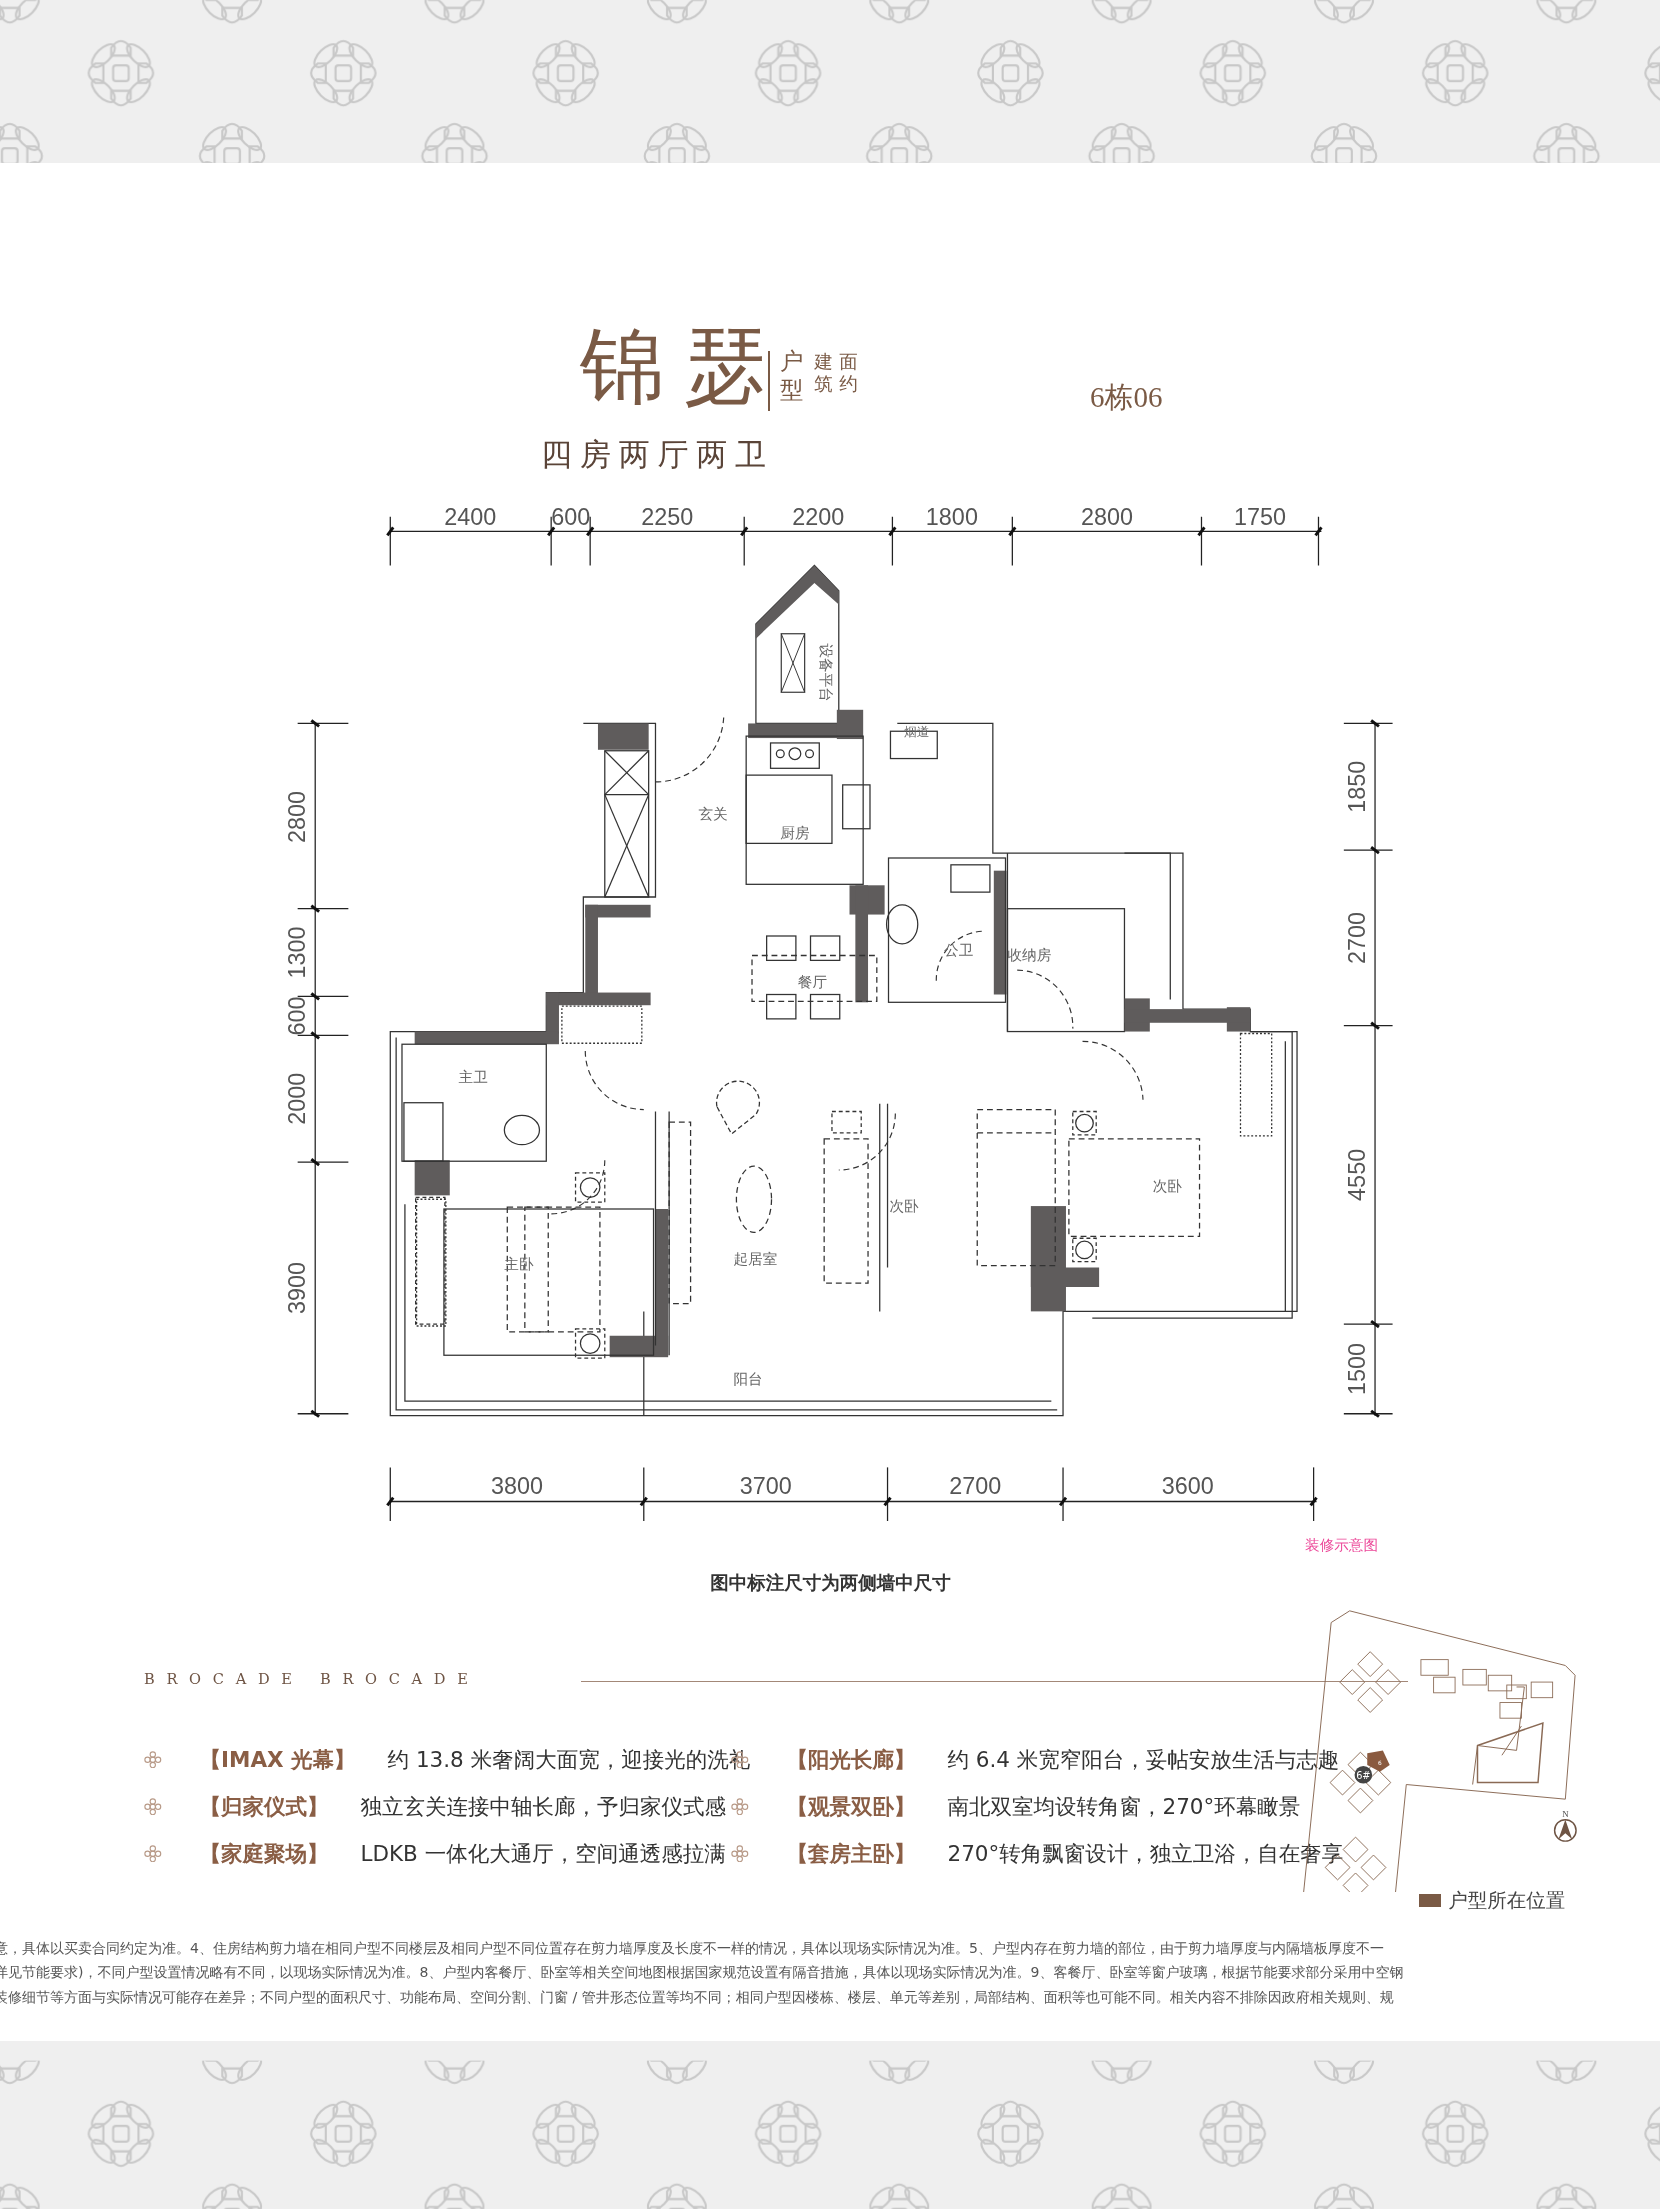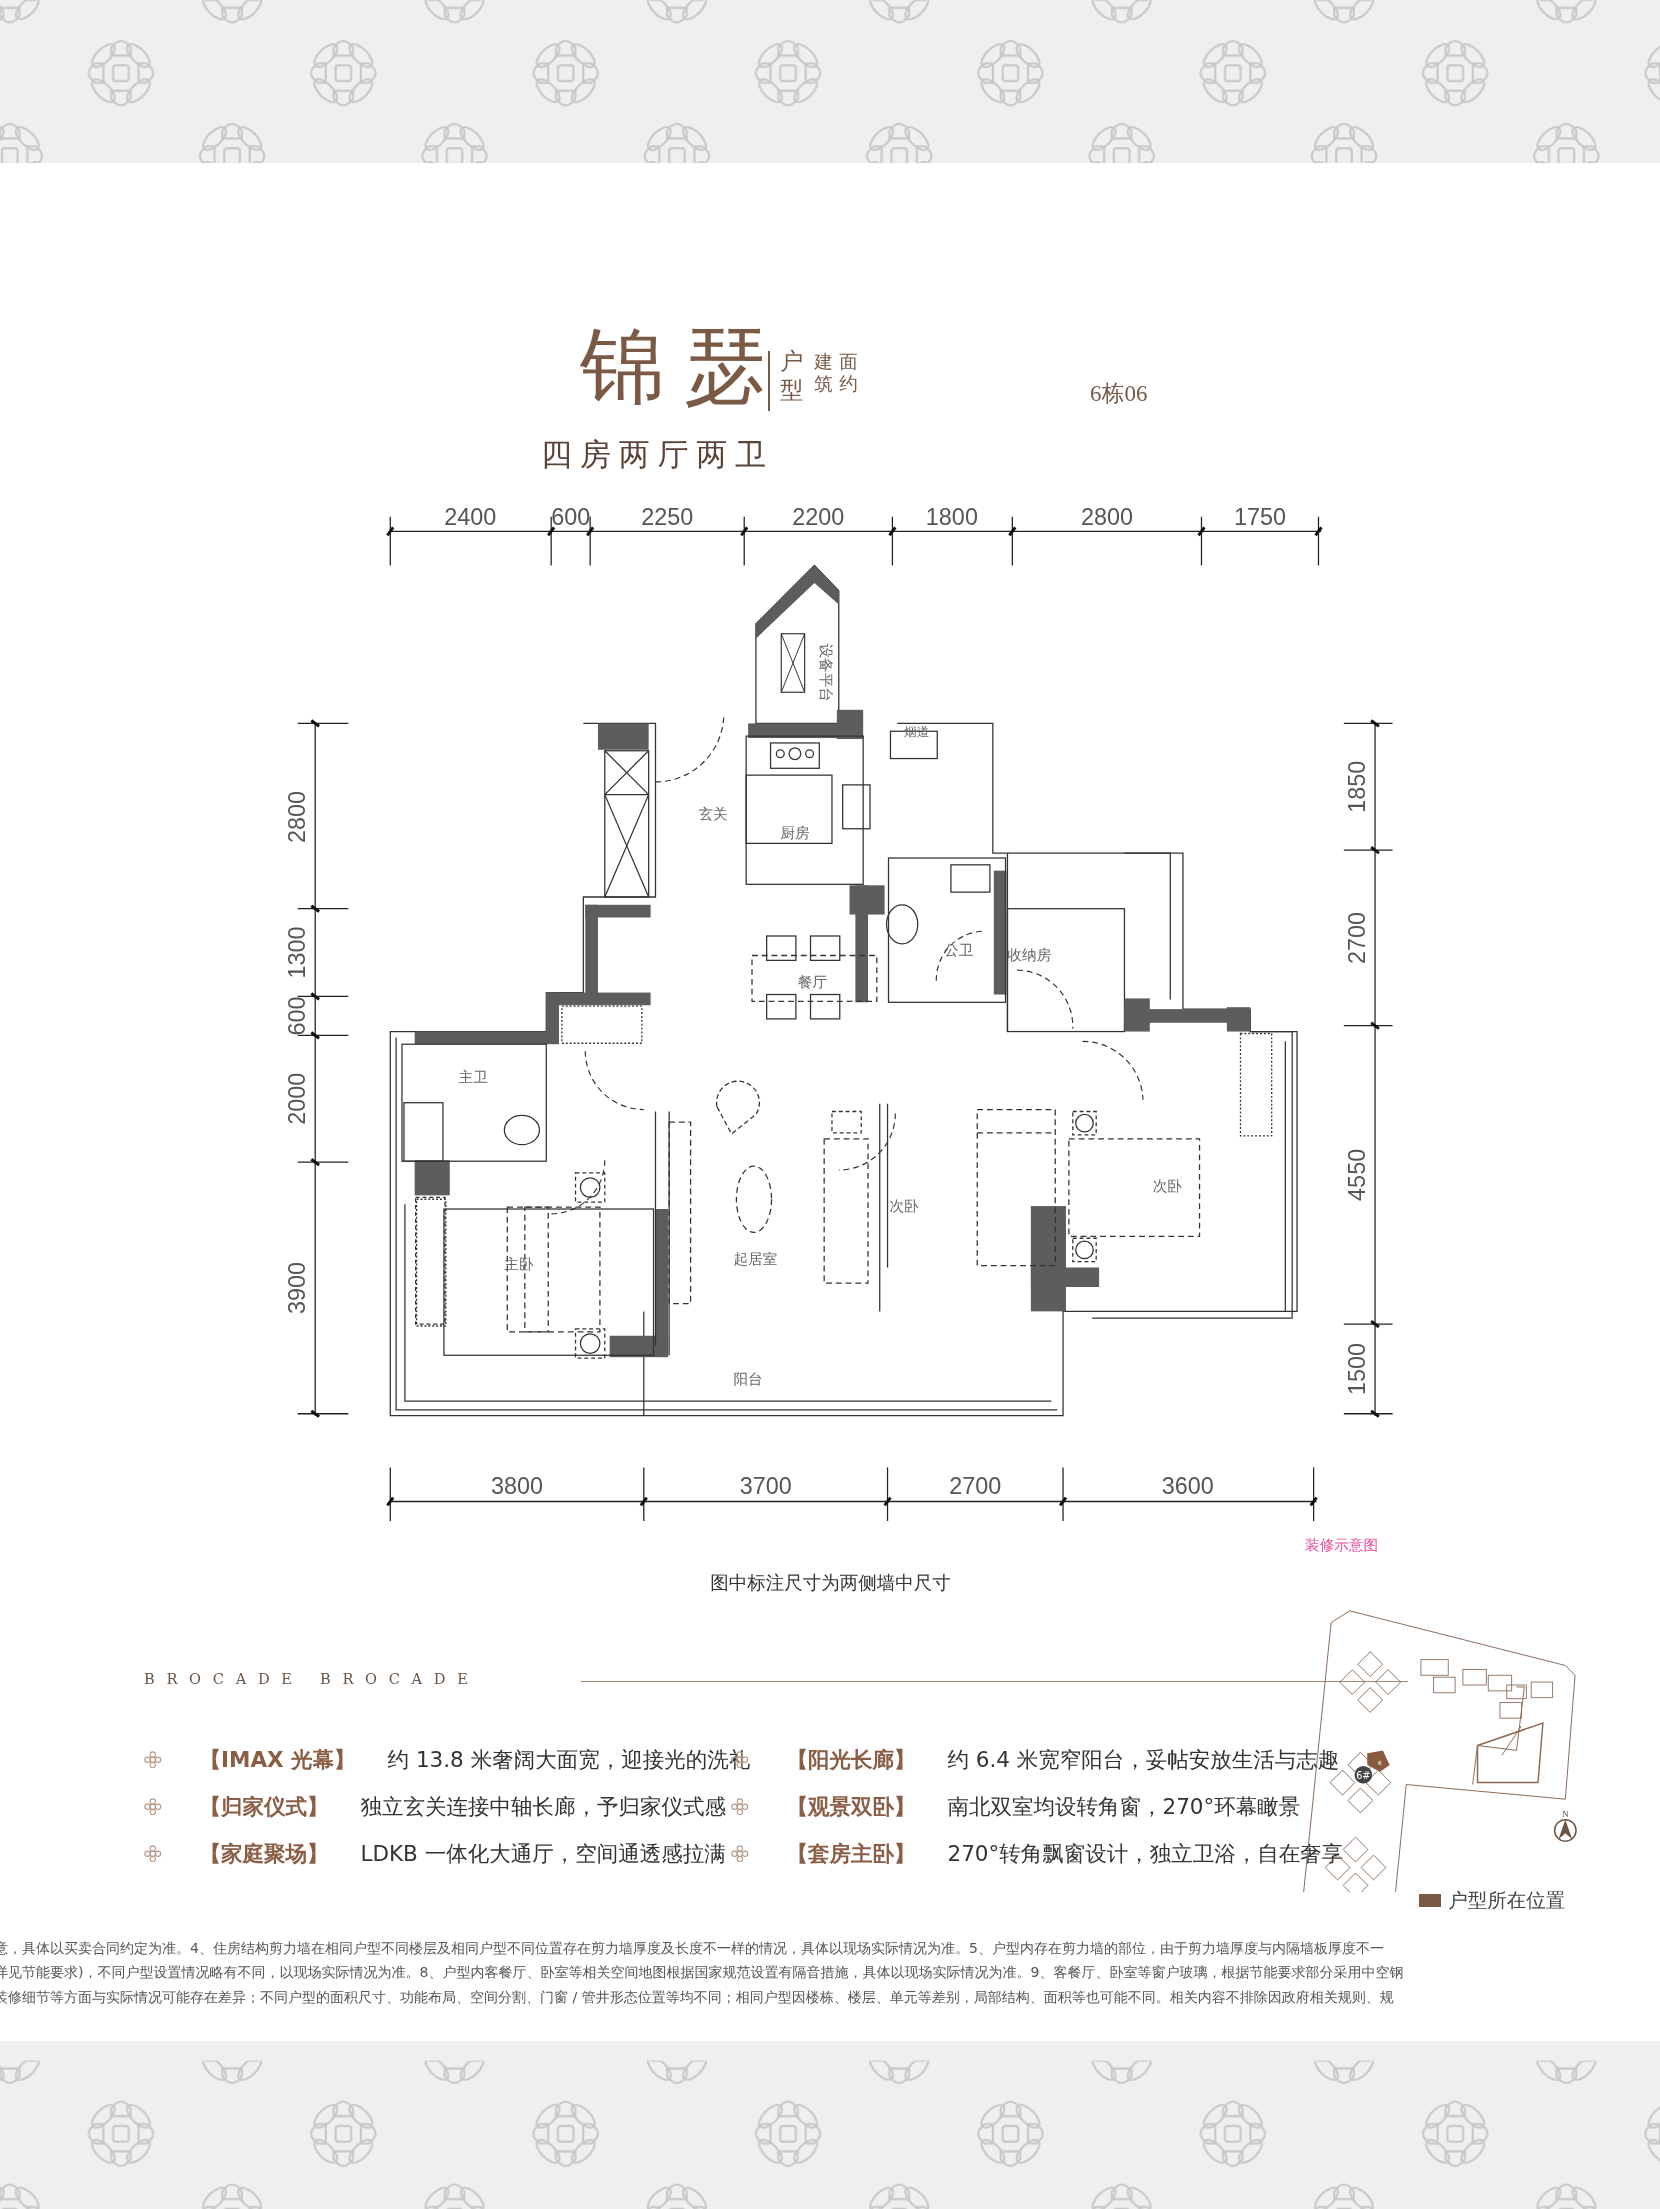--- a/index.html
+++ b/index.html
@@ -15,29 +15,29 @@
                 font-size:84px; color:#7a5a45; letter-spacing:19.5px; line-height:98px; }
   .title-sep { position:absolute; left:768px; top:49px; width:2px; height:60px; background:#7a5a45; }
   .title-type { position:absolute; left:780px; top:45px; width:23.4px; font-size:23.4px; line-height:29px; color:#7a5a45;
                 font-family:"DejaVu Serif",serif; }
   .title-area-label { position:absolute; left:811px; top:49px; width:51px; font-size:18.5px; line-height:21.5px; color:#7a5a45;
                 font-family:"DejaVu Serif",serif; display:flex; flex-wrap:wrap; }
   .title-area-label span { width:25px; text-align:center; }
   .title-area { position:absolute; left:858px; top:7.8px; font-family:"Liberation Serif","DejaVu Serif",serif;
                 font-size:98px; color:#7a5a45; line-height:107px; letter-spacing:-2px; }
   .title-area sup { font-size:29px; position:relative; top:-37px; margin-left:2px; }
-  .title-bldg { position:absolute; left:1090px; top:76px; font-size:23px; color:#7a5a45; font-family:"Liberation Serif",serif; }
+  .title-bldg { position:absolute; left:1090px; top:76px; font-size:29px; color:#7a5a45; font-family:"Liberation Serif",serif; }
   .subtitle { position:absolute; top:434px; left:0; width:1315px; text-align:center; font-family:"DejaVu Serif","Liberation Serif",serif;
               font-size:31px; color:#5a4438; letter-spacing:7.8px; }
 
   .dim-text { font-family:"Liberation Sans Narrow","Liberation Sans",sans-serif; fill:#555; font-size:24px; }
   .plan-svg { position:absolute; left:0; top:0; }
 
   .caption1 { position:absolute; top:1536px; left:0; width:1378px; text-align:right; font-size:14.6px; color:#ec4899; }
-  .caption2 { position:absolute; top:1570px; left:0; width:1661px; text-align:center; font-size:18.5px; color:#333; }
+  .caption2 { position:absolute; top:1570px; left:0; width:1661px; text-align:center; font-size:18.5px; color:#333;font-weight:bold; }
 
   .brand-row { position:absolute; top:1670px; left:144px; display:flex; align-items:center; }
   .brand-text { font-family:"DejaVu Serif","Liberation Serif",serif; font-size:14.6px; color:#6e5444; letter-spacing:11.7px; }
   .brand-line { position:absolute; left:437px; top:10.7px; width:827px; height:1px; background:#a38878; }
 
   .features { position:absolute; top:1736px; }
   .features.left { left:144px; }
   .features.right { left:731px; }
   .feature { height:47px; display:flex; align-items:center; font-size:21.5px; color:#333; white-space:nowrap;gap:32px; }
   .feature .orn { width:17.6px; height:17.6px; margin-right:5.9px; }

